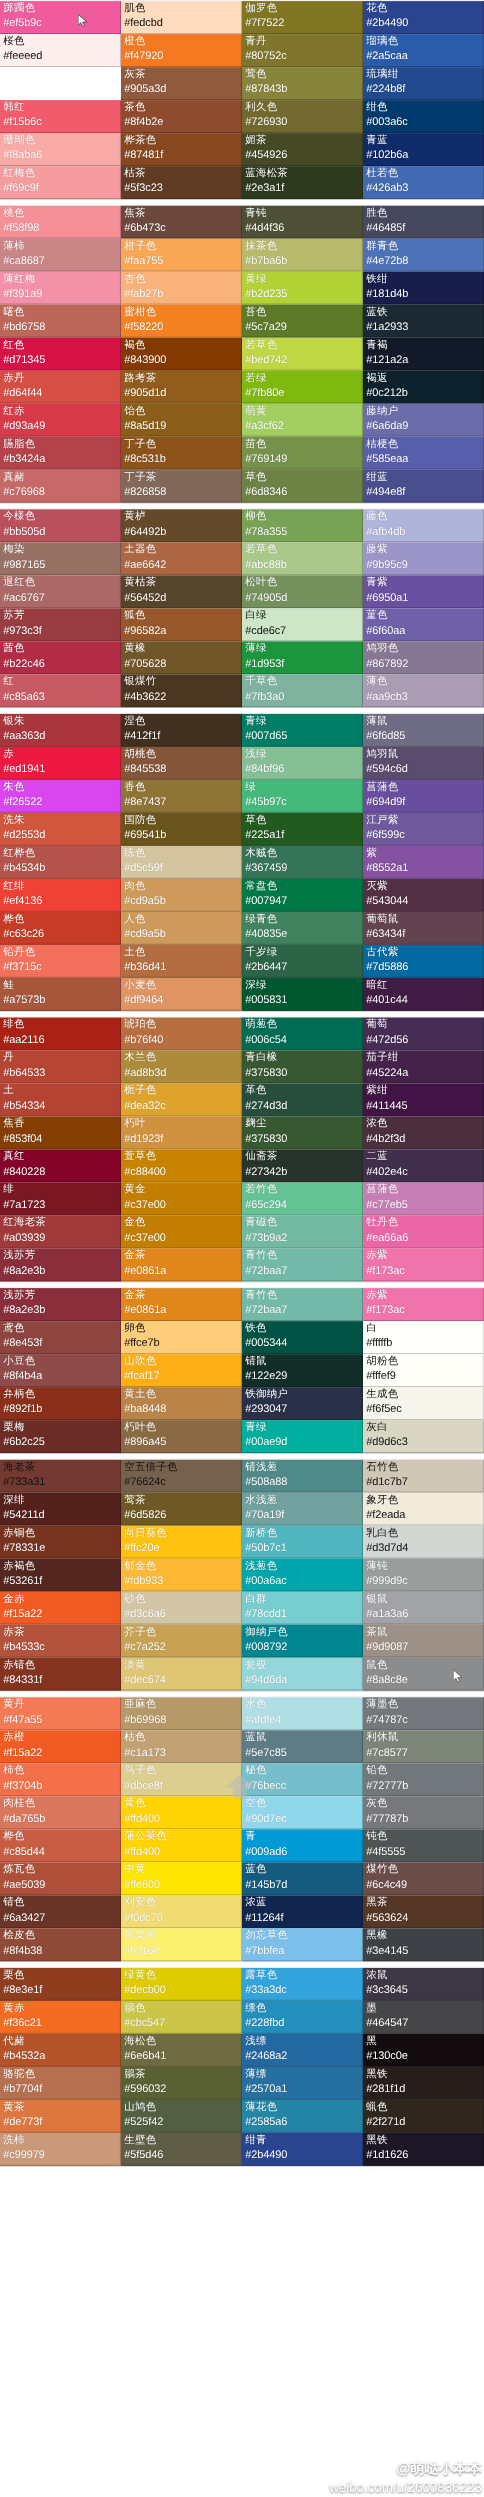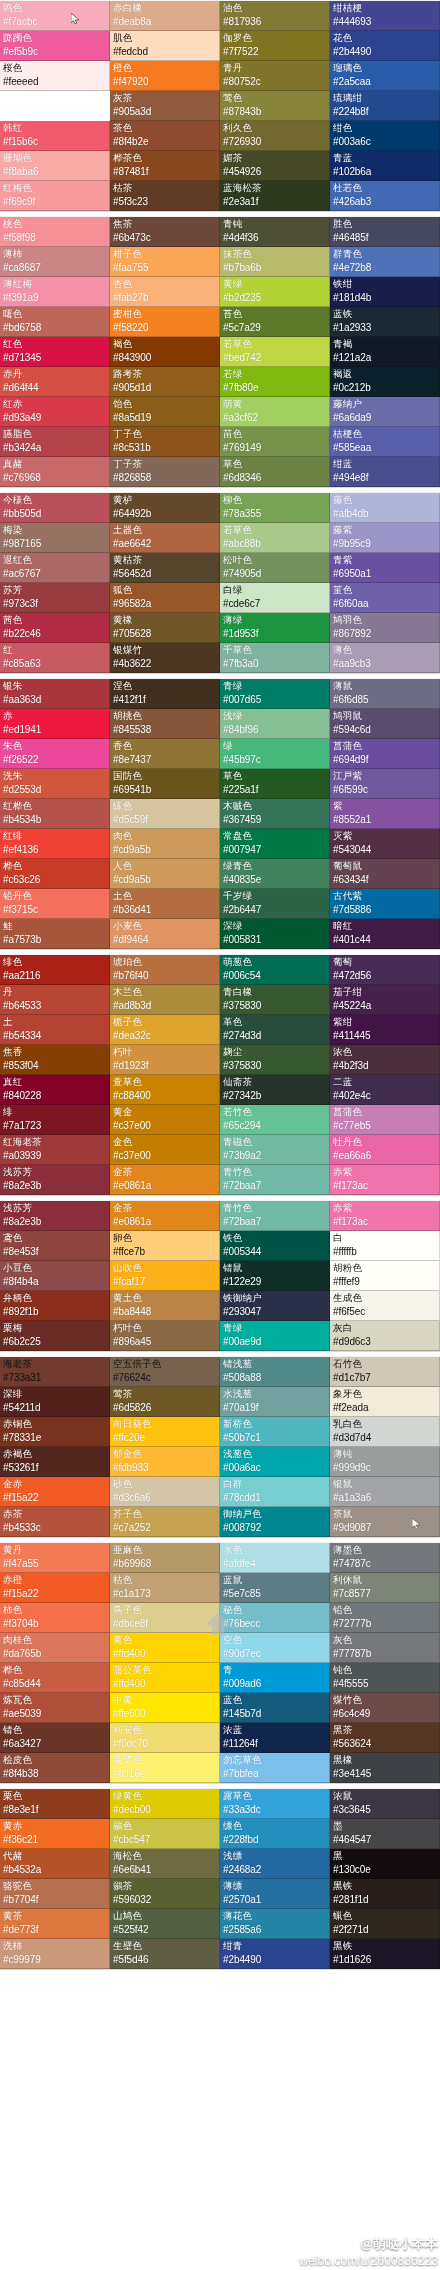--- a/index.html
+++ b/index.html
@@ -24,38 +24,20 @@
   #wm .wurl{font-size:12.5px;font-weight:normal;letter-spacing:-.2px;}
   .eye{display:inline-block;width:20px;height:14px;border:2px solid #fff;border-radius:50%/60%;position:relative;}
   .eye:after{content:"";position:absolute;left:5px;top:3px;width:6px;height:6px;border-radius:50%;background:#fff;}
 </style>
 </head>
 <body>
 
 <div id="sheet">
     <div class="section">
       <div class="row">
-        <div class="cell lt" style="background: rgb(247, 172, 188);">
-          <div class="nm">鸨色</div>
-          <div class="hx">#f7acbc</div>
-        </div>
-        <div class="cell lt" style="background: rgb(222, 171, 138);">
-          <div class="nm">赤白橡</div>
-          <div class="hx">#deab8a</div>
-        </div>
-        <div class="cell lt" style="background: rgb(129, 121, 54);">
-          <div class="nm">油色</div>
-          <div class="hx">#817936</div>
-        </div>
-        <div class="cell lt" style="background: rgb(68, 70, 147);">
-          <div class="nm">绀桔梗</div>
-          <div class="hx">#444693</div>
-        </div>
-      </div>
-      <div class="row">
         <div class="cell lt" style="background: rgb(239, 91, 156);">
           <div class="nm">踯躅色</div>
           <div class="hx">#ef5b9c</div>
         </div>
         <div class="cell dk" style="background: rgb(254, 220, 189);">
           <div class="nm">肌色</div>
           <div class="hx">#fedcbd</div>
         </div>
         <div class="cell lt" style="background: rgb(127, 117, 34);">
           <div class="nm">伽罗色</div>
@@ -465,21 +447,21 @@
         <div class="cell lt" style="background: rgb(132, 191, 150);">
           <div class="nm">浅绿</div>
           <div class="hx">#84bf96</div>
         </div>
         <div class="cell lt" style="background: rgb(89, 76, 109);">
           <div class="nm">鸠羽鼠</div>
           <div class="hx">#594c6d</div>
         </div>
       </div>
       <div class="row">
-        <div class="cell lt" style="background: #ec4899;">
+        <div class="cell lt" style="background: #d946ef;">
           <div class="nm">朱色</div>
           <div class="hx">#f26522</div>
         </div>
         <div class="cell lt" style="background: rgb(142, 116, 55);">
           <div class="nm">香色</div>
           <div class="hx">#8e7437</div>
         </div>
         <div class="cell lt" style="background: rgb(69, 185, 124);">
           <div class="nm">绿</div>
           <div class="hx">#45b97c</div>
@@ -939,20 +921,38 @@
           <div class="nm">芥子色</div>
           <div class="hx">#c7a252</div>
         </div>
         <div class="cell lt" style="background: rgb(0, 135, 146);">
           <div class="nm">御纳戸色</div>
           <div class="hx">#008792</div>
         </div>
         <div class="cell lt" style="background: rgb(157, 144, 135);">
           <div class="nm">茶鼠</div>
           <div class="hx">#9d9087</div>
+        </div>
+      </div>
+      <div class="row">
+        <div class="cell lt" style="background: rgb(132, 51, 31);">
+          <div class="nm">赤锖色</div>
+          <div class="hx">#84331f</div>
+        </div>
+        <div class="cell lt" style="background: rgb(222, 198, 116);">
+          <div class="nm">淡黄</div>
+          <div class="hx">#dec674</div>
+        </div>
+        <div class="cell lt" style="background: rgb(148, 214, 218);">
+          <div class="nm">瓮覗</div>
+          <div class="hx">#94d6da</div>
+        </div>
+        <div class="cell lt" style="background: rgb(138, 140, 142);">
+          <div class="nm">鼠色</div>
+          <div class="hx">#8a8c8e</div>
         </div>
       </div>
     </div>
     <div class="gap"></div>
     <div class="section">
       <div class="row">
         <div class="cell lt" style="background: rgb(244, 122, 85);">
           <div class="nm">黄丹</div>
           <div class="hx">#f47a55</div>
         </div>

